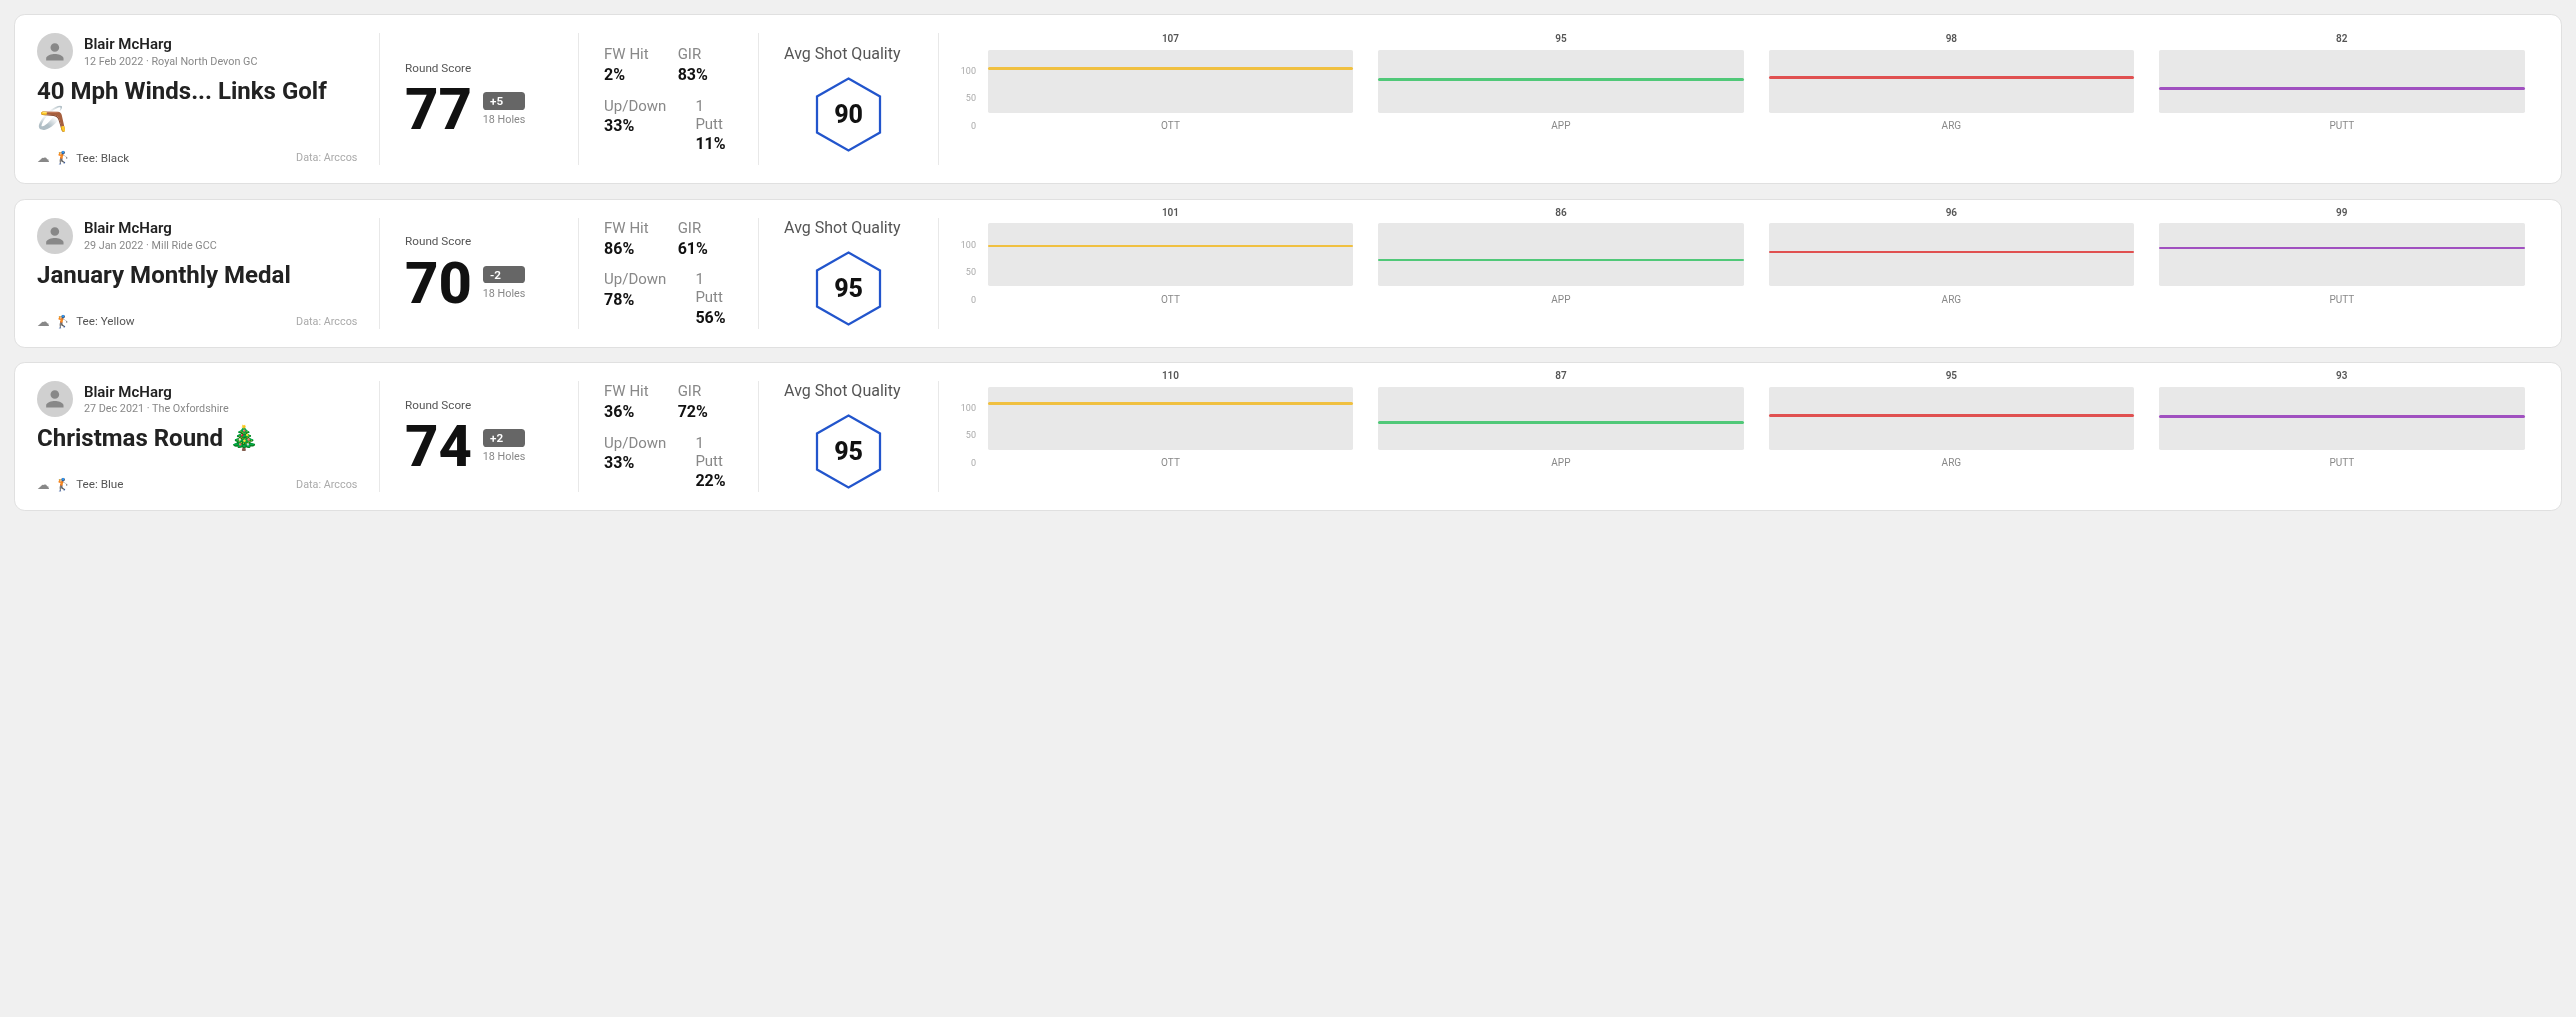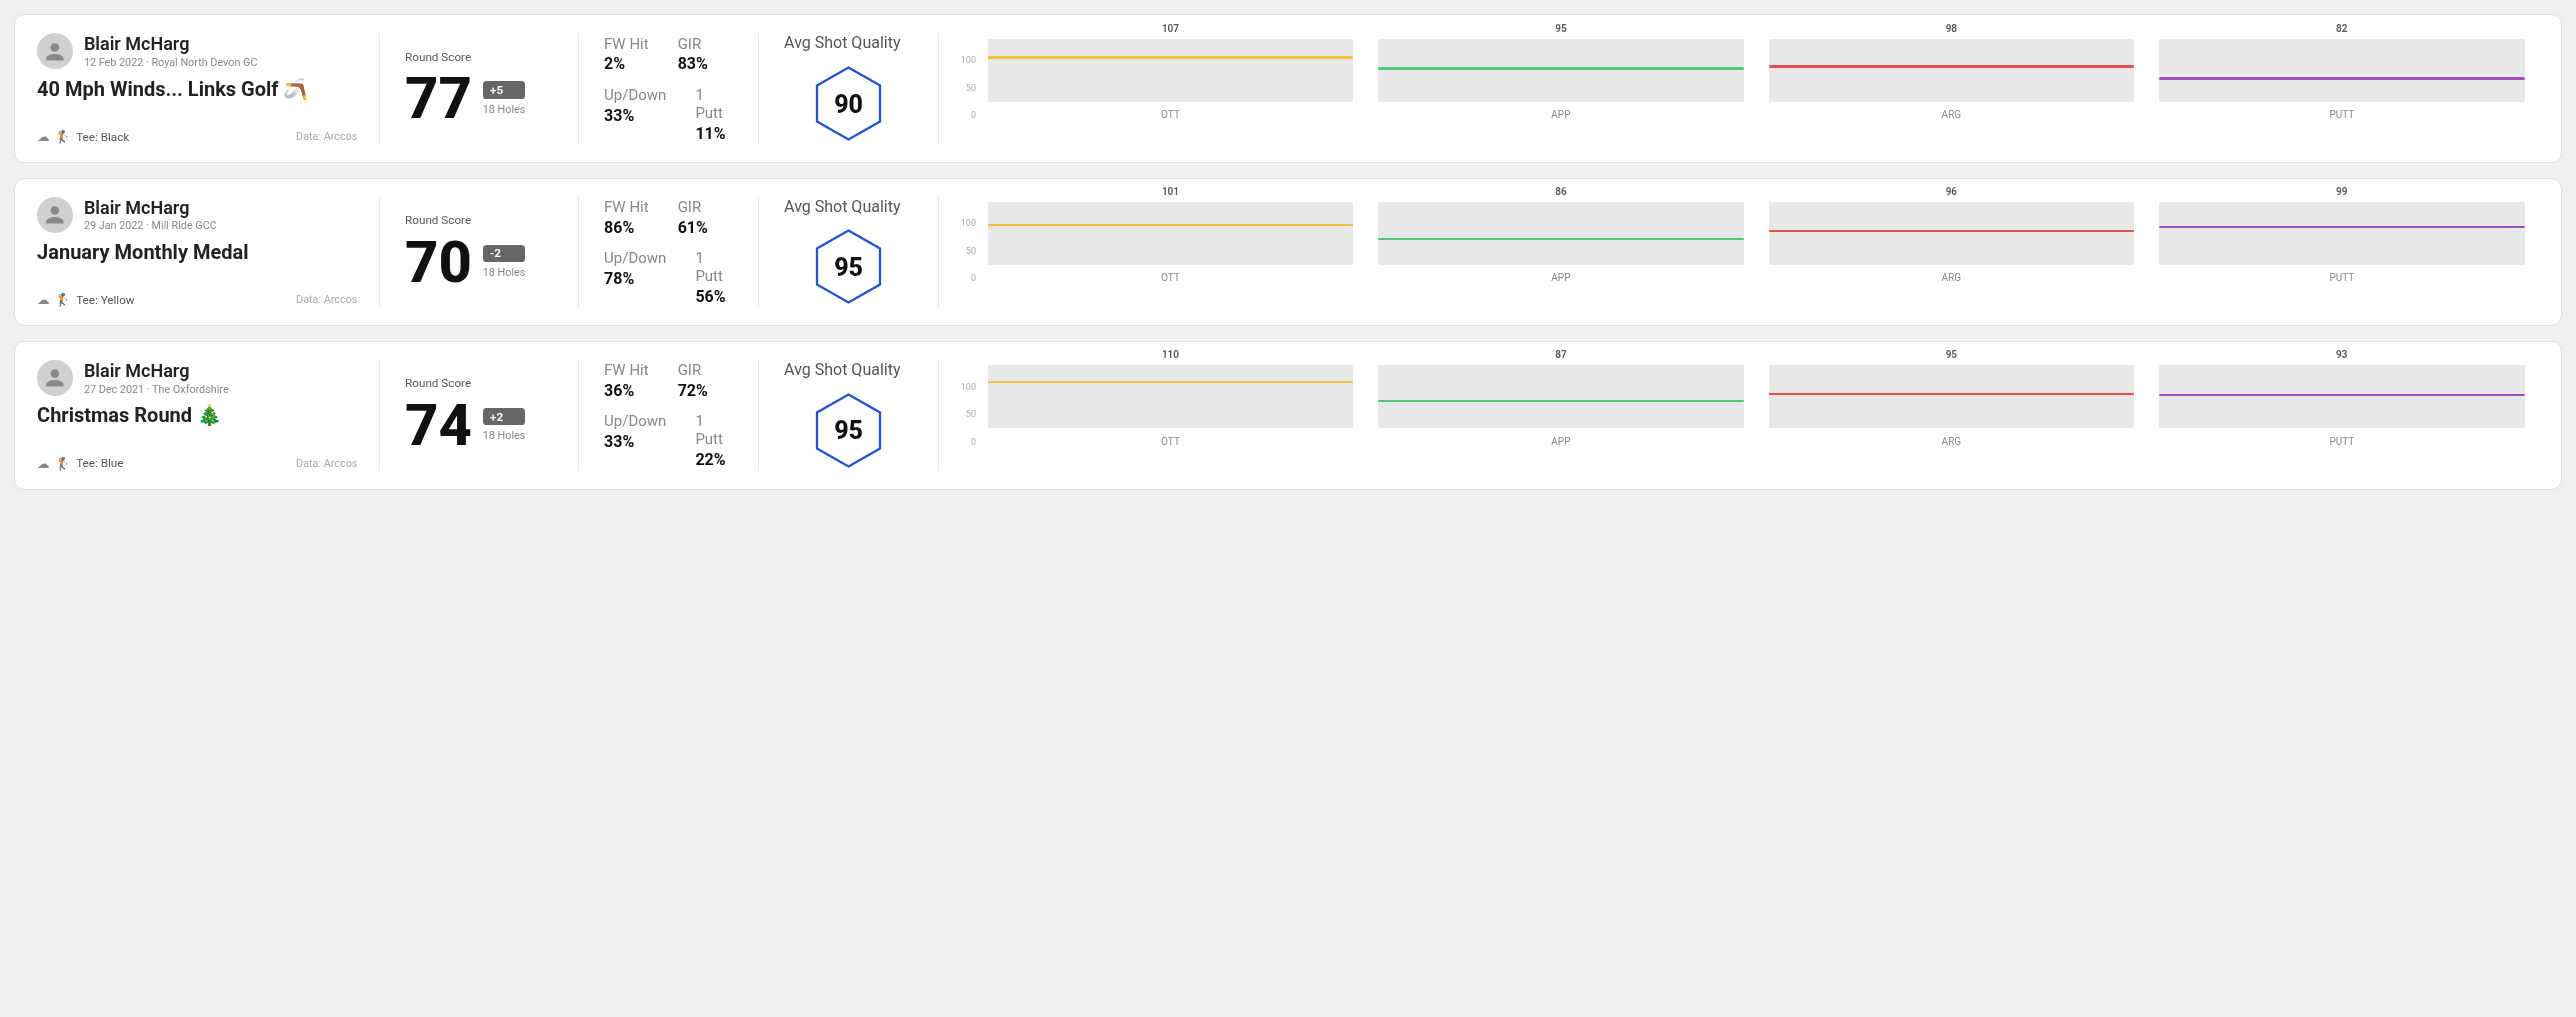--- a/index.html
+++ b/index.html
@@ -49,34 +49,34 @@
       flex-shrink: 0;
     }
 
     .avatar svg {
       width: 21.7px;
       height: 21.7px;
       fill: #888;
     }
 
     .user-name {
-      font-size: 18px;
+      font-size: 15px;
       font-weight: 600;
       color: #222;
     }
 
     .user-date {
       font-size: 10.8px;
       color: #888;
       margin-top: 1.8px;
       text-align: center;
     }
 
     .round-title {
-      font-size: 20px;
+      font-size: 24px;
       font-weight: 700;
       color: #222;
       margin: 5.4px 0 9px;
       line-height: 1.2;
     }
 
     .card-footer {
       display: flex;
       justify-content: space-between;
       align-items: center;

